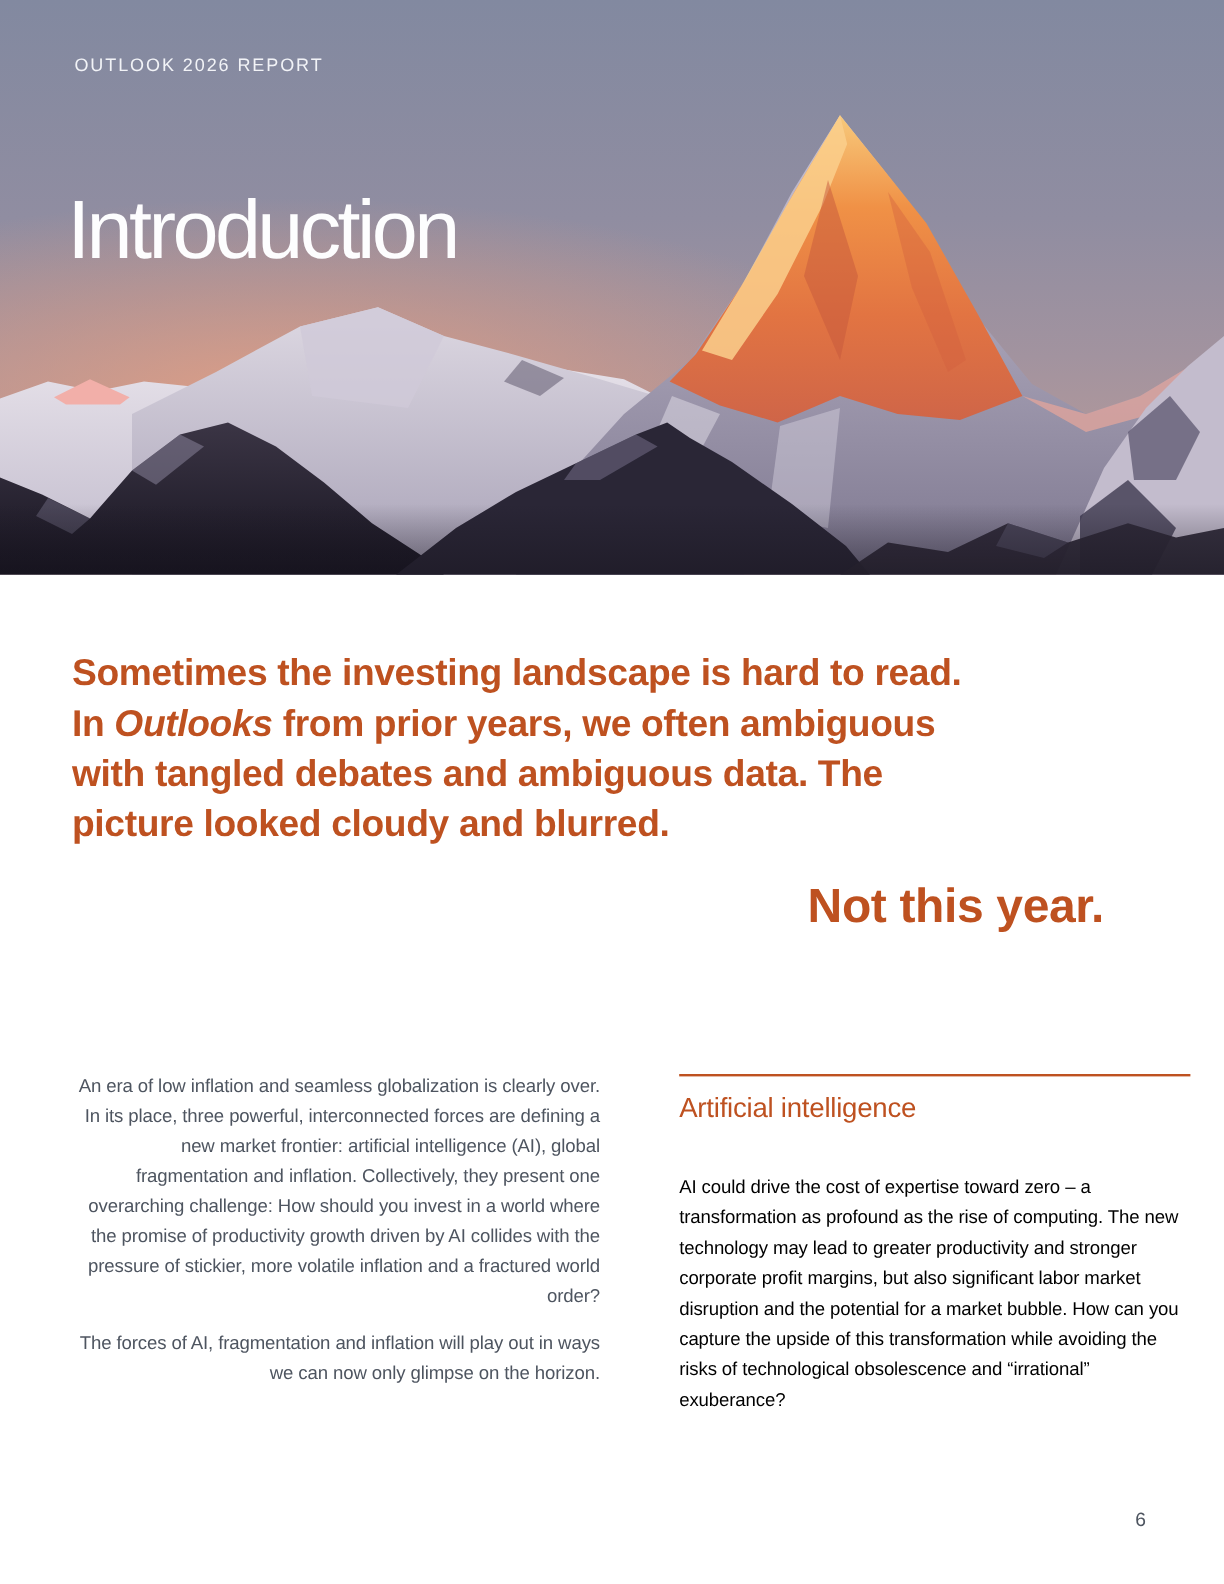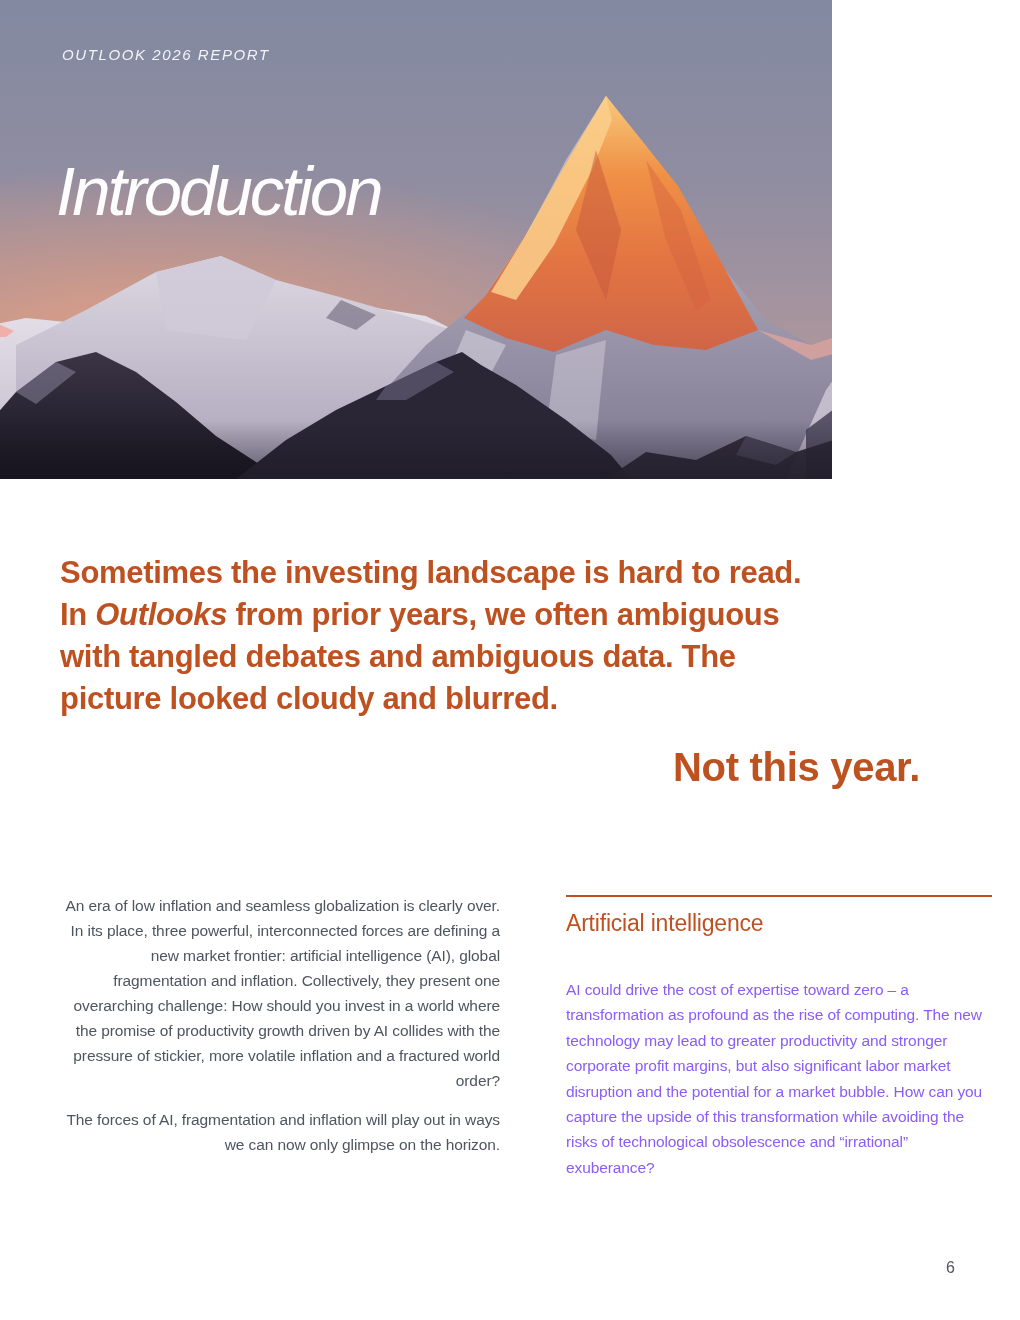--- a/index.html
+++ b/index.html
@@ -5,36 +5,36 @@
   * { margin:0; padding:0; box-sizing:border-box; }
   html,body { background:#ffffff; }
   body {
     width:1020px; height:1320px;
     font-family:"Liberation Sans", sans-serif;
     position:relative;
   }
   .page { position:relative; width:1020px; height:1320px; background:#ffffff; overflow:hidden; }
 
   
-  .hero { position:absolute; left:0; top:0; width:832px; height:479px; overflow:hidden;font-style:italic; }
+  .hero { position:absolute; left:0; top:0; width:1020px; height:479px; overflow:hidden; }
   .hero svg { position:absolute; left:0; top:0; width:100%; height:100%; display:block; }
   .eyebrow {
     position:absolute; left:62px; top:46px;
     font-size:15px; letter-spacing:1.6px; font-weight:400;
     color:rgba(248,249,252,0.95);
   }
   .hero-title {
     position:absolute; left:56px; top:146px;
     font-size:69px; line-height:92px; font-weight:200;
     letter-spacing:-3px; color:#fdfdfe;
     font-family:"Liberation Sans", sans-serif;
   }
 
   
-  .lede { position:absolute; left:60px; top:540px; width:860px; color:#be5120;margin-top:12px; }
+  .lede { position:absolute; left:60px; top:540px; width:860px; color:#be5120; }
   .lede .line {
     font-size:31px; line-height:42px; font-weight:700; letter-spacing:-0.3px;
   }
   .lede .closing {
     margin-top:26px;
     font-size:40px; line-height:42px; font-weight:700; letter-spacing:-0.3px;text-align:right;
   }
   .lede em { font-style:italic; }
 
   
@@ -45,21 +45,21 @@
   .col-left p + p { margin-top:14px; }
 
   .col-right { position:absolute; left:534px; top:895px; width:426px;margin-left:32px; }
   .col-right .rule { border:none; border-top:2px solid #be5120; height:0; width:426px; margin:0; }
   .col-right h2 {
     margin-top:13px;
     font-size:23px; font-weight:400; color:#be5120; letter-spacing:-0.2px;
   }
   .col-right p {
     margin-top:40px;
-    font-size:15.5px; line-height:25.4px; color:#8b5cf6; letter-spacing:-0.1px;
+    font-size:15.5px; line-height:25.4px; color:#000000; letter-spacing:-0.1px;
     width:424px;
   }
 
   
   .page-number {
     position:absolute; left:946px; top:1259px;
     font-size:16px; color:#4e5560;
   }
 </style>
 </head>

